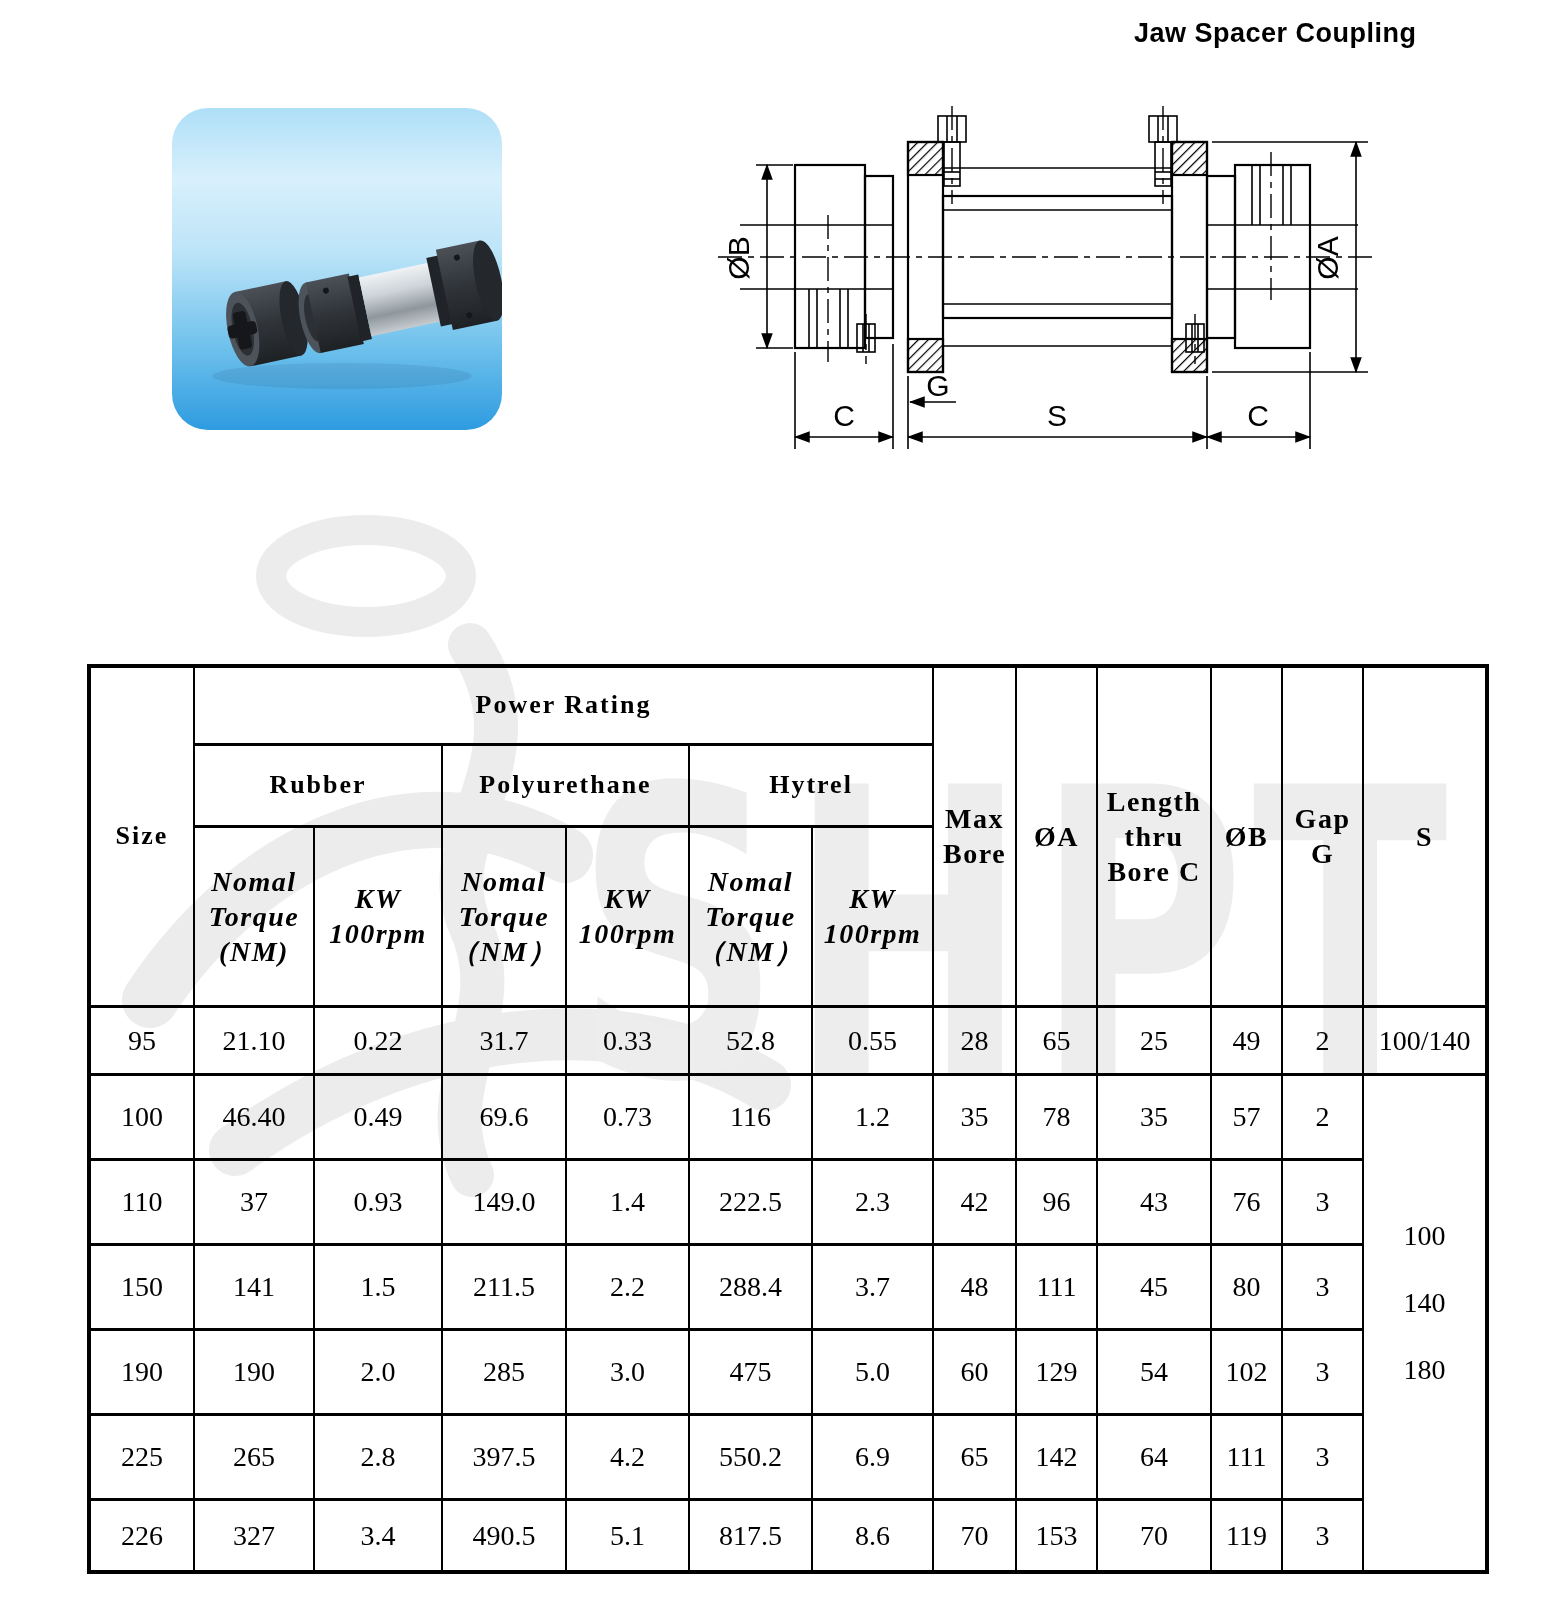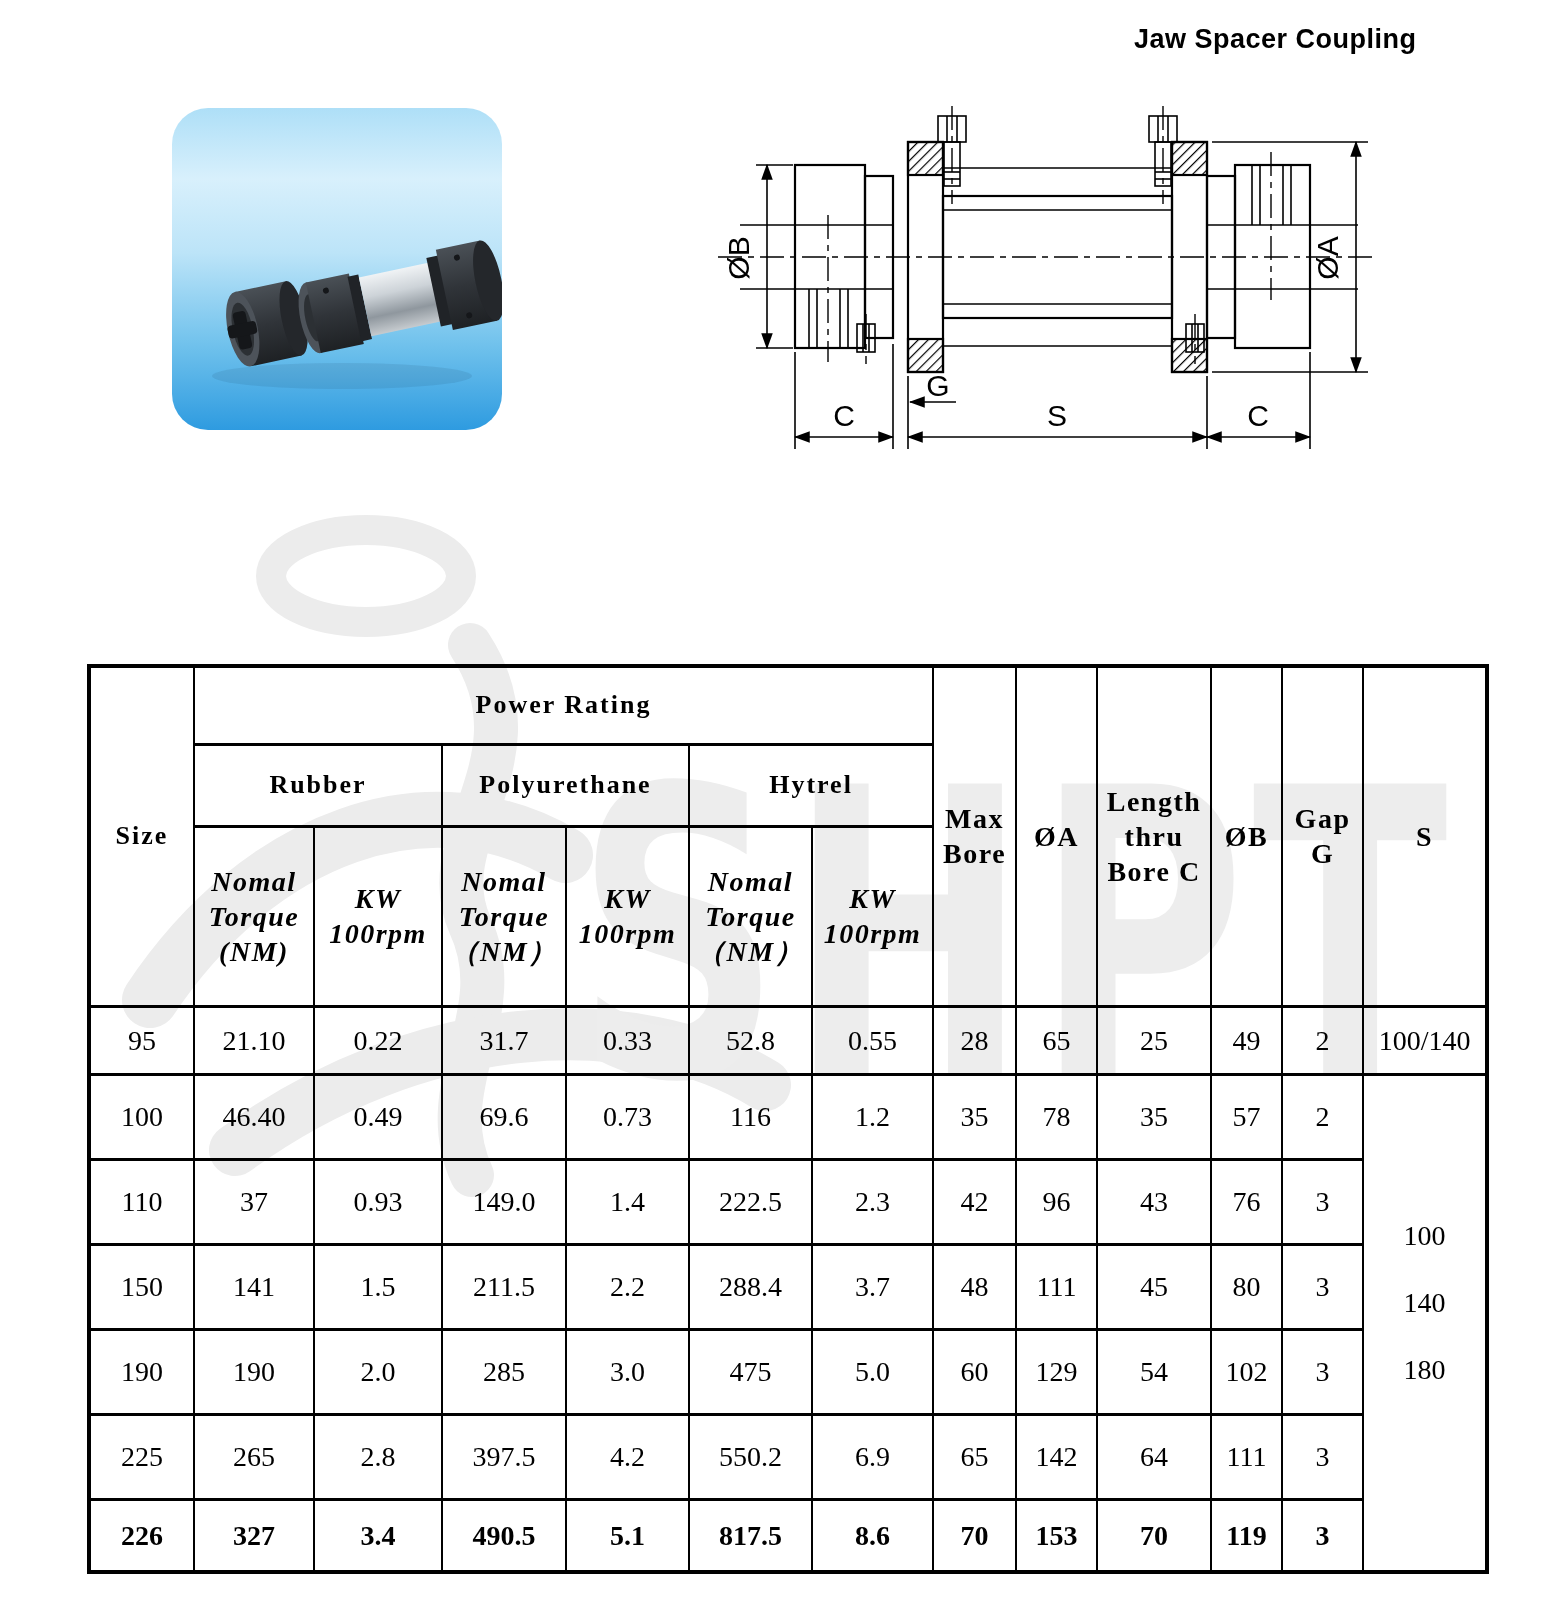--- a/index.html
+++ b/index.html
@@ -2,21 +2,21 @@
 <html><head>
 <meta charset="utf-8">
 <style>
   html,body{margin:0;padding:0;background:#ffffff;}
   .page{position:relative;width:1541px;height:1599px;background:#ffffff;overflow:hidden;
         font-family:"Liberation Serif", serif;color:#000;}
   
   .watermark{position:absolute;left:0;top:0;width:1541px;height:1599px;z-index:0;}
   .wm-letters{font-family:"DejaVu Sans", sans-serif;font-weight:bold;fill:#ededed;}
   
-  .doc-title{position:absolute;left:1134px;top:24px;z-index:1;
+  .doc-title{position:absolute;left:1134px;top:18px;z-index:1;
              font-family:"Liberation Sans", sans-serif;font-weight:bold;
              font-size:27px;letter-spacing:0.5px;white-space:nowrap;}
   
   .photo{position:absolute;left:172px;top:108px;width:330px;height:322px;border-radius:36px;
          background:linear-gradient(180deg,#aedff7 0%,#d8f0fc 22%,#bce4f8 45%,#6fc1ec 74%,#2e9be0 100%);
          z-index:1;overflow:hidden;}
   
   .drawing{position:absolute;left:690px;top:95px;width:700px;height:375px;z-index:1;}
   .drawing .ol{stroke:#000;stroke-width:2.2;fill:none;}
   .drawing .thin{stroke:#000;stroke-width:1.6;fill:none;}
@@ -27,21 +27,21 @@
   table.spec{position:absolute;left:87px;top:664px;width:1398px;z-index:1;
              border-collapse:collapse;table-layout:fixed;background:transparent;
              border:4px solid #000;}
   table.spec td{border-left:2px solid #000;border-right:2px solid #000;
                 border-top:3px solid #000;border-bottom:3px solid #000;
                 text-align:center;vertical-align:middle;padding:0;
                 font-size:28px;line-height:1.25;overflow:hidden;}
   table.spec td.hd{font-weight:bold;font-size:28px;letter-spacing:1.5px;}
   table.spec td.hd-big{font-weight:bold;font-size:26px;letter-spacing:2px;}
   tr.h1{height:78px;} tr.h2{height:82px;} tr.h3{height:180px;font-style:italic;}
-  tr.r-first{height:68px;} tr.r-mid{height:85px;} tr.r-last{height:73px;font-weight:bold;}
+  tr.r-first{height:68px;} tr.r-mid{height:85px;} tr.r-last{height:73px;}
   .s-stack{display:flex;flex-direction:column;align-items:center;justify-content:center;
            transform:translateY(-20px);}
   .s-stack span{display:block;line-height:67px;}
 </style>
 </head>
 <body>
 
 <div class="page">
 
   <svg class="watermark" viewBox="0 0 1541 1599" aria-hidden="true">

